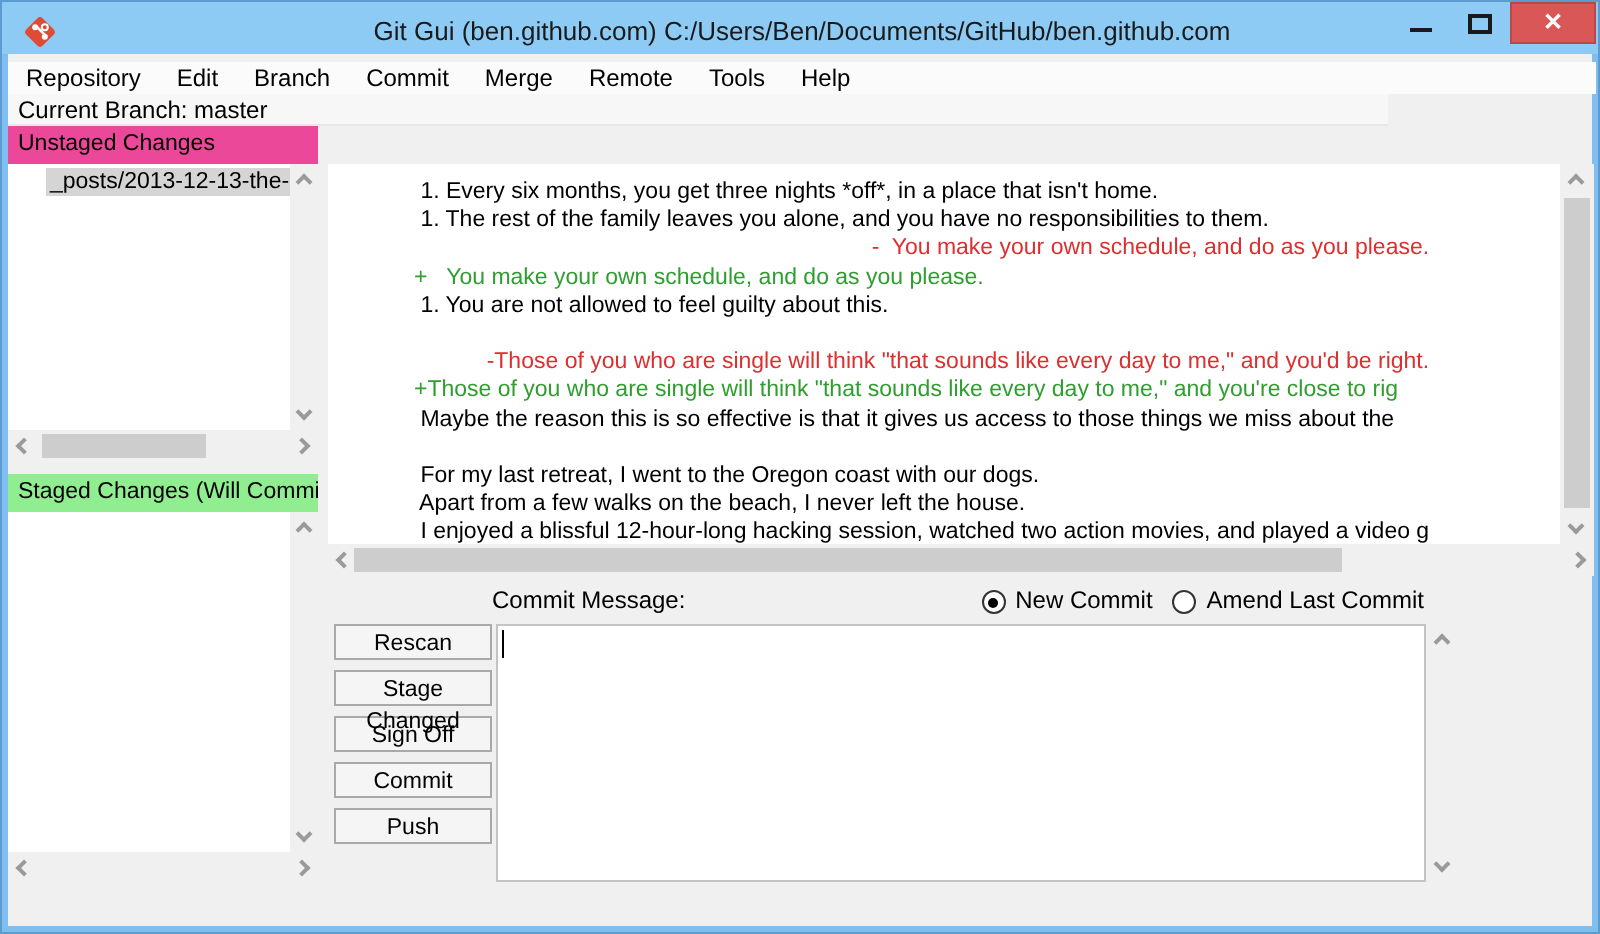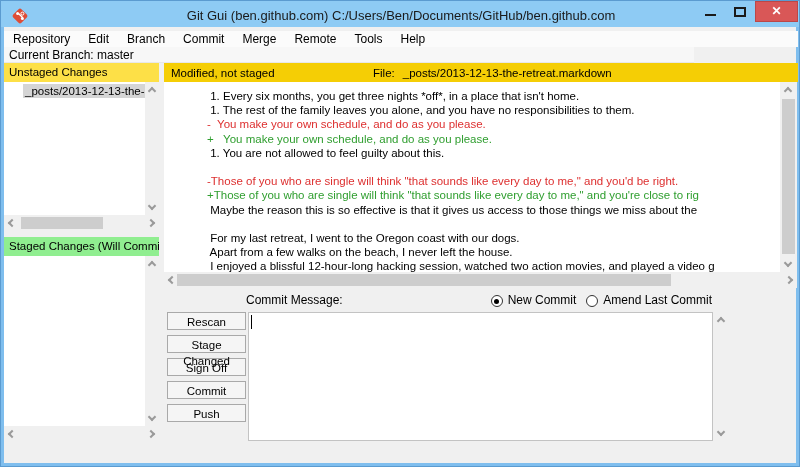--- a/index.html
+++ b/index.html
@@ -20,21 +20,21 @@
              color:#fff;font-size:12px;font-weight:bold;text-align:center;line-height:19px;}
 
   
   #menu-bar{left:3px;top:30px;width:794px;height:16px;background:#fbfbfb;display:flex;align-items:center;}
   .menu-item{font-size:12px;color:#000;padding:0 9px;line-height:16px;}
   #branch-bar{left:3px;top:46px;width:690px;height:16px;background:#f7f7f7;font-size:12px;color:#000;
               padding-left:5px;line-height:16px;border-bottom:1px solid #e8e8e8;}
 
   
   .panel-hdr{font-size:11.5px;color:#000;line-height:19px;padding-left:5px;white-space:nowrap;overflow:hidden;}
-  #unstaged-header{left:3px;top:62px;width:155px;height:19px;background:#fde047;}
+  #unstaged-header{left:3px;top:62px;width:155px;height:19px;background:#ec4899;}
   #staged-header{left:3px;top:236px;width:155px;height:19px;background:#90ee90;}
 
   
   #unstaged-list{left:3px;top:81px;width:141px;height:133px;background:#fff;overflow:hidden;}
   #staged-list{left:3px;top:255px;width:141px;height:170px;background:#fff;overflow:hidden;}
   .file-row{display:flex;align-items:center;height:17px;padding-left:16px;}
   .file-row .fname{font-size:11.5px;white-space:nowrap;padding:1px 2px;margin-left:3px;flex:1;}
   .file-row.selected .fname{background:#d5d5d5;}
 
   
@@ -55,21 +55,21 @@
   #diff-header{left:163px;top:62px;width:634px;height:19px;background:#f5ce05;display:flex;align-items:center;}
   #diff-status{font-size:11.5px;padding-left:7px;}
   #diff-file{font-size:11.5px;position:absolute;left:209px;}
   #diff-file .path{margin-left:8px;}
 
   
   #diff-body{left:163px;top:81px;width:616px;height:190px;background:#fff;overflow:hidden;}
   #diff-lines{position:absolute;left:6px;top:7px;font-family:"DejaVu Sans Mono","Liberation Mono",monospace;
               font-size:11.5px;line-height:14.2px;white-space:pre;}
   .dl{height:14.2px;color:#000;margin-left:37px;}
-  .dl.del{color:#dd2f2f;}
+  .dl.del{color:#dd2f2f;text-align:right;}
   .dl.add{color:#2f9e2f;}
   #diff-vsb{left:779px;top:81px;width:17px;height:190px;}
   #diff-hsb{left:163px;top:271px;width:633px;height:16px;}
 
   
   #commit-label{left:245px;top:292px;font-size:12px;}
   #radio-group{left:0;top:292px;width:711px;display:flex;justify-content:flex-end;gap:10px;font-size:12px;}
   .radio-opt{display:flex;align-items:flex-end;gap:5px;}
   .radio-circle{width:12px;height:12px;border:1px solid #333;border-radius:50%;background:#fff;position:relative;}
   .radio-circle.sel::after{content:"";position:absolute;left:2.5px;top:2.5px;width:5px;height:5px;border-radius:50%;background:#000;}
@@ -148,26 +148,20 @@
 
   <div class="abs sb-track" id="staged-vsb">
     <span class="chev up" style="left:4px;top:6px;"></span>
     <span class="chev down" style="left:4px;bottom:6px;"></span>
   </div>
   <div class="abs sb-track" id="staged-hsb">
     <span class="chev left" style="left:5px;top:5px;"></span>
     <span class="chev right" style="right:5px;top:5px;"></span>
   </div>
 
-  <div class="abs" id="diff-header">
-    <span id="diff-status">Modified, not staged</span>
-    <span id="diff-file">
-      <span>File:</span><span class="path">_posts/2013-12-13-the-retreat.markdown</span>
-    </span>
-  </div>
 
   <div class="abs" id="diff-body">
     <div id="diff-lines"><div class="dl ctx"> 1. Every six months, you get three nights *off*, in a place that isn't home.</div><div class="dl ctx"> 1. The rest of the family leaves you alone, and you have no responsibilities to them.</div><div class="dl del">-  You make your own schedule, and do as you please.</div><div class="dl add">+   You make your own schedule, and do as you please.</div><div class="dl ctx"> 1. You are not allowed to feel guilty about this.</div><div class="dl ctx"> </div><div class="dl del">-Those of you who are single will think "that sounds like every day to me," and you'd be right.</div><div class="dl add">+Those of you who are single will think "that sounds like every day to me," and you're close to rig</div><div class="dl ctx"> Maybe the reason this is so effective is that it gives us access to those things we miss about the</div><div class="dl ctx"> </div><div class="dl ctx"> For my last retreat, I went to the Oregon coast with our dogs.</div><div class="dl ctx"> Apart from a few walks on the beach, I never left the house.</div><div class="dl ctx"> I enjoyed a blissful 12-hour-long hacking session, watched two action movies, and played a video g</div></div>
   </div>
   <div class="abs sb-track" id="diff-vsb">
     <span class="chev up" style="left:5px;top:6px;"></span>
     <span class="chev down" style="left:5px;bottom:6px;"></span>
     <span class="thumb" style="left:2px;top:17px;width:13px;height:155px;"></span>
   </div>
   <div class="abs sb-track" id="diff-hsb">

